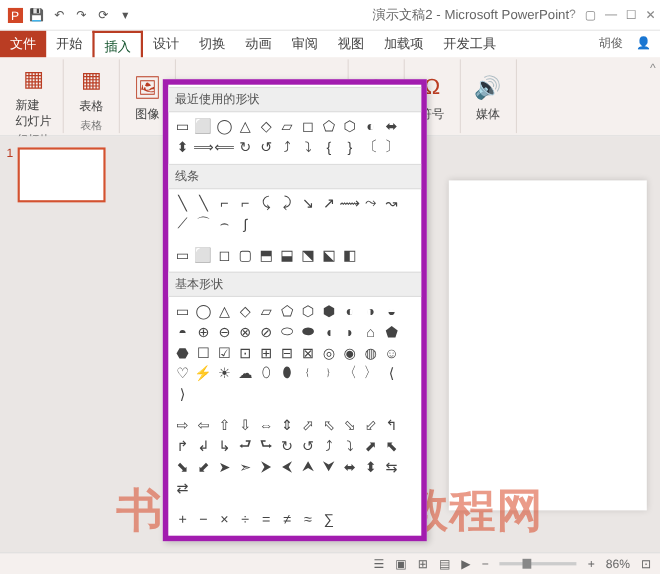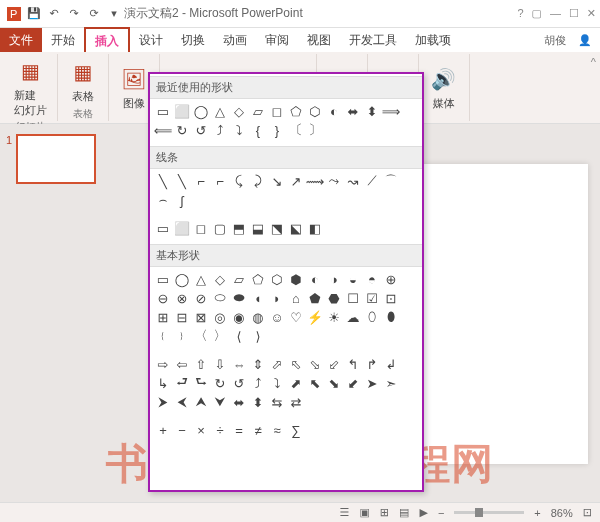--- a/index.html
+++ b/index.html
@@ -1,34 +1,34 @@
 <!DOCTYPE html>
 <html><head>
 <meta charset="utf-8">
 <style>
 *{box-sizing:border-box;margin:0;padding:0;font-family:"Microsoft YaHei",sans-serif;font-size:11px}
 body{width:600px;height:522px;background:#fff;overflow:hidden;position:relative}
 .titlebar{height:28px;background:#fff;display:flex;align-items:center;padding:0 4px;border-bottom:1px solid #e0e0e0}
 .tb-icon{width:16px;height:16px;margin:0 2px;display:inline-flex;align-items:center;justify-content:center;color:#555}
-.titlebar .title{flex:1;text-align:left;color:#666;font-size:12px}
+.titlebar .title{flex:1;text-align:right;color:#666;font-size:12px}
 .win-btns{display:flex;gap:8px;color:#888}
-.tabstrip{height:24px;display:flex;align-items:center;background:#fff}
+.tabstrip{height:24px;display:flex;align-items:flex-start;background:#fff}
 .tab{padding:4px 9px;color:#444;cursor:pointer;font-size:12px}
 .tab.file{background:#BA3D23;color:#fff}
-.tab.active{border:2px solid #BA3D23;border-bottom:none;color:#ec4899;font-weight:bold}
+.tab.active{border:2px solid #BA3D23;border-bottom:none;color:#14532d;font-weight:normal}
 .user{margin-left:auto;padding:4px 8px;color:#666;display:flex;align-items:center;gap:12px}
 .ribbon{height:72px;background:#f5f0ee;border-bottom:1px solid #ddd;display:flex;padding:2px 4px;position:relative}
 .group{display:flex;flex-direction:column;align-items:center;padding:0 6px;border-right:1px solid #e0d8d4}
 .group-items{flex:1;display:flex;align-items:center;gap:3px}
 .btn-lg{display:flex;flex-direction:column;align-items:center;padding:2px 4px;color:#444;font-size:11px;gap:2px}
 .btn-lg .ico{width:30px;height:30px;display:flex;align-items:center;justify-content:center;color:#BA3D23;font-size:20px}
 .group-label{font-size:10px;color:#777}
 .shapes-btn{border:2px solid #BA3D23;padding:2px 6px;display:flex;align-items:center;gap:3px;background:#fff}
 .shapes-btn .ico{color:#4a8;font-size:14px}
-.dropdown{position:absolute;top:72px;left:148px;width:276px;height:420px;background:#fff;border:2px solid #a21caf;box-shadow:2px 2px 6px rgba(0,0,0,.2);overflow-y:auto;z-index:10}
+.dropdown{position:absolute;top:72px;left:148px;width:240px;height:420px;background:#fff;border:5px solid #a21caf;box-shadow:2px 2px 6px rgba(0,0,0,.2);overflow-y:auto;z-index:10}
 .dd-section{padding:2px 0}
 .dd-header{background:#eee;padding:3px 6px;font-size:11px;color:#555;border-top:1px solid #ddd;border-bottom:1px solid #ddd}
 .dd-grid{display:flex;flex-wrap:wrap;padding:3px 4px;gap:1px}
 .shape{width:18px;height:18px;display:flex;align-items:center;justify-content:center;font-size:13px;color:#444;border:1px solid transparent}
 .workspace{position:absolute;top:124px;left:0;right:0;bottom:20px;display:flex;background:#eae6e4}
 .thumbs{width:110px;background:#eae6e4;padding:10px 6px}
 .thumb{display:flex;gap:4px;align-items:flex-start}
 .thumb-num{color:#BA3D23;font-size:11px}
 .thumb-slide{width:80px;height:50px;background:#fff;border:2px solid #D35230}
 .canvas{flex:1;background:#eae6e4;position:relative}
@@ -66,22 +66,22 @@
 
 <div class="tabstrip">
   <div class="tab file">文件</div>
   <div class="tab">开始</div>
   <div class="tab active">插入</div>
   <div class="tab">设计</div>
   <div class="tab">切换</div>
   <div class="tab">动画</div>
   <div class="tab">审阅</div>
   <div class="tab">视图</div>
+  <div class="tab">加载项</div>
   <div class="tab">开发工具</div>
-  <div class="tab">加载项</div>
   <div class="user">
       <span>胡俊</span>
       <span>👤</span>
     </div>
 </div>
 
 <div class="ribbon">
   <div class="group">
     <div class="group-items">
       <div class="btn-lg">

